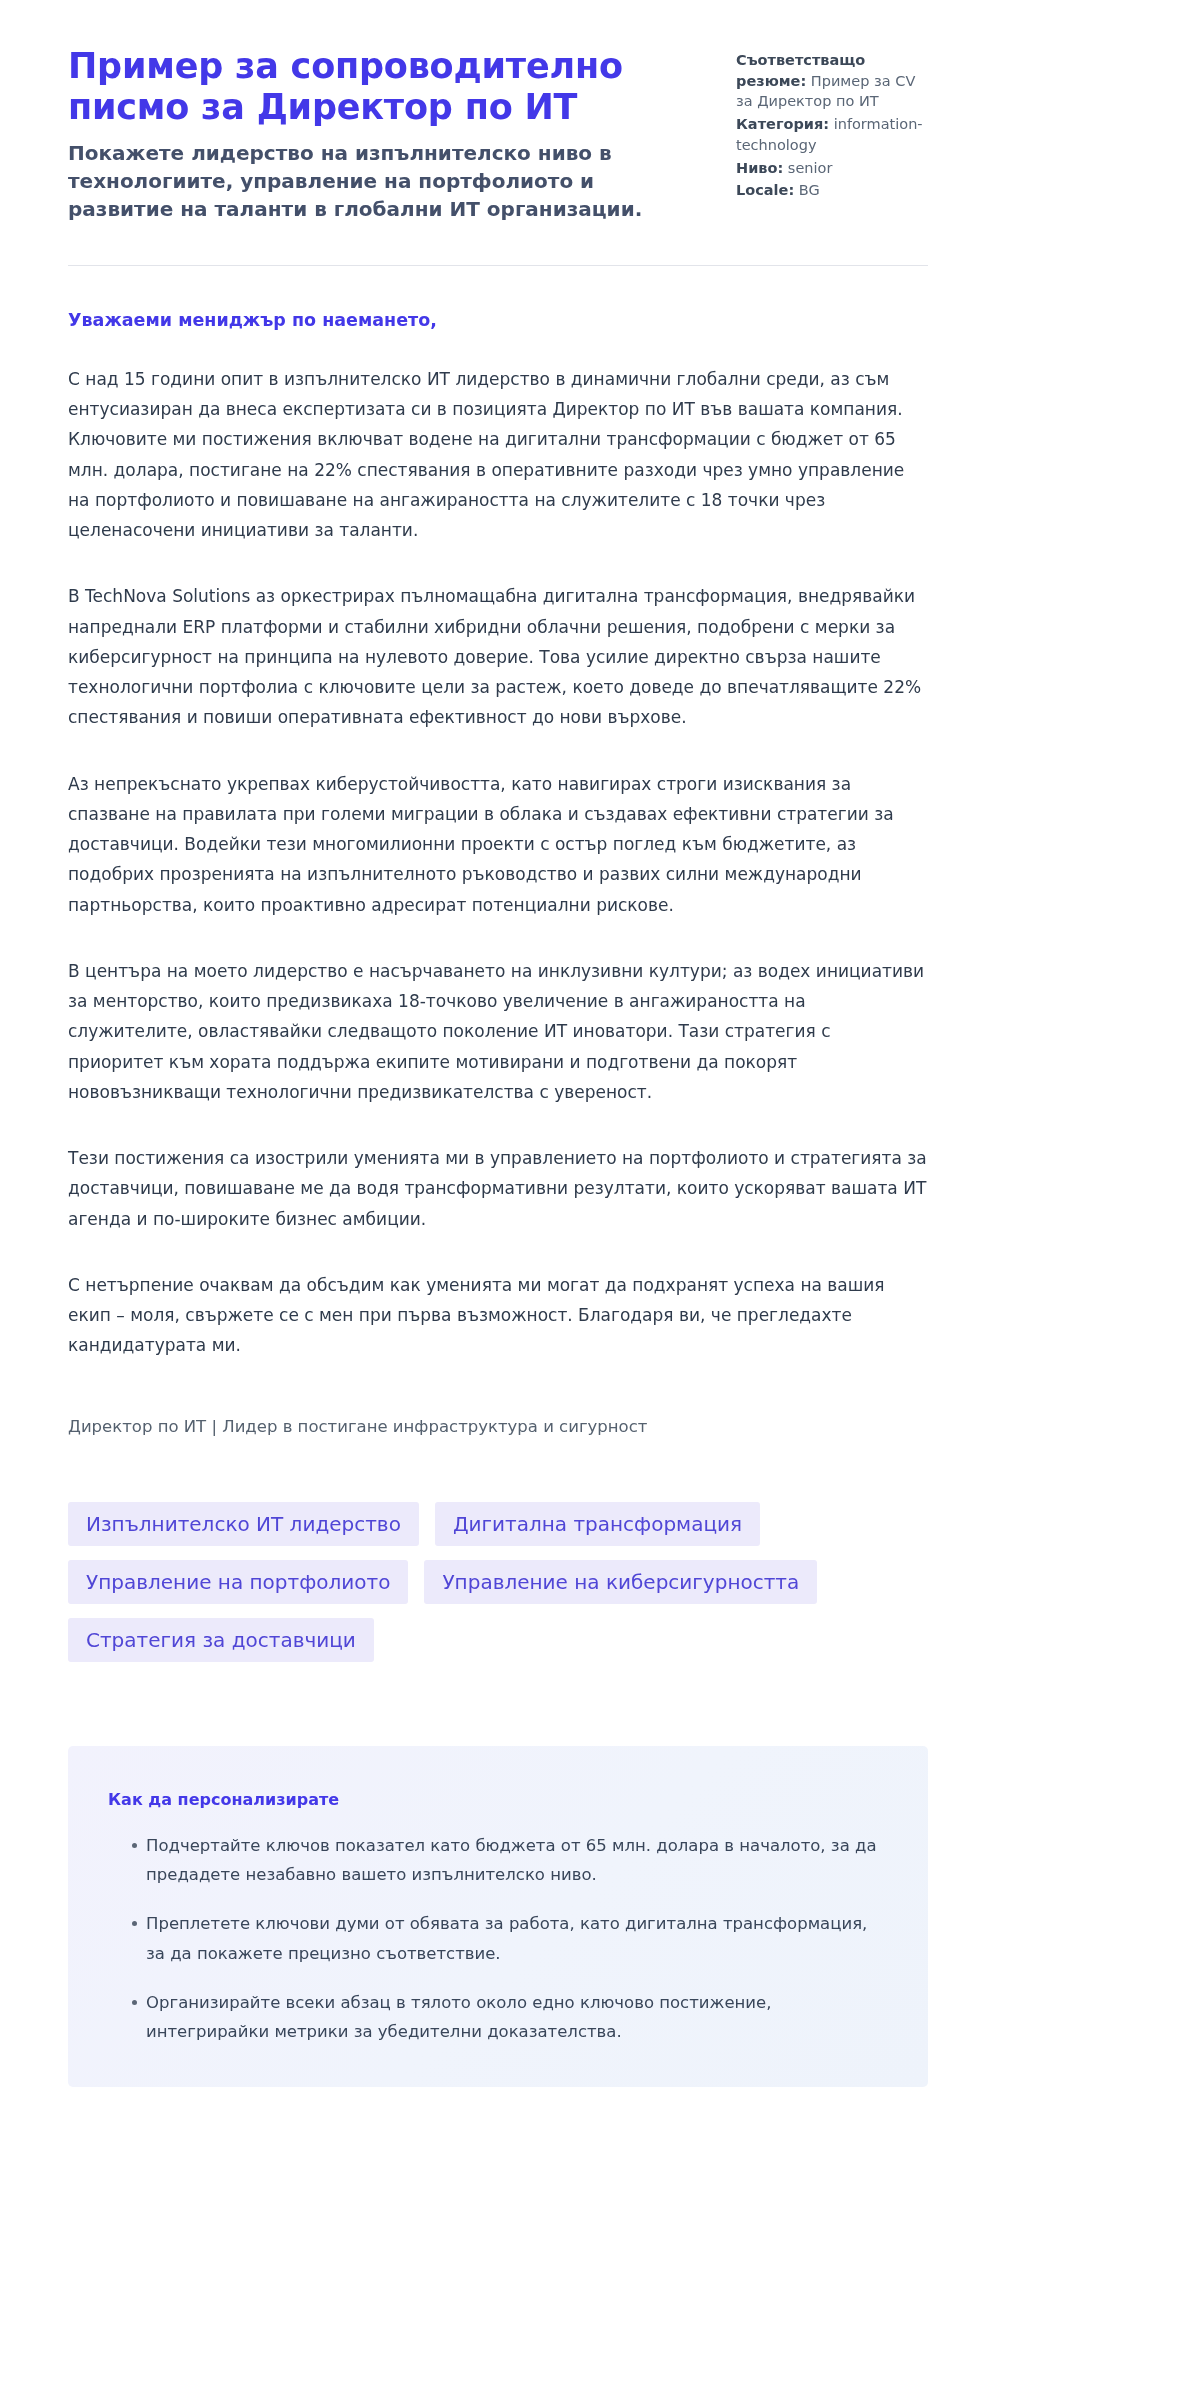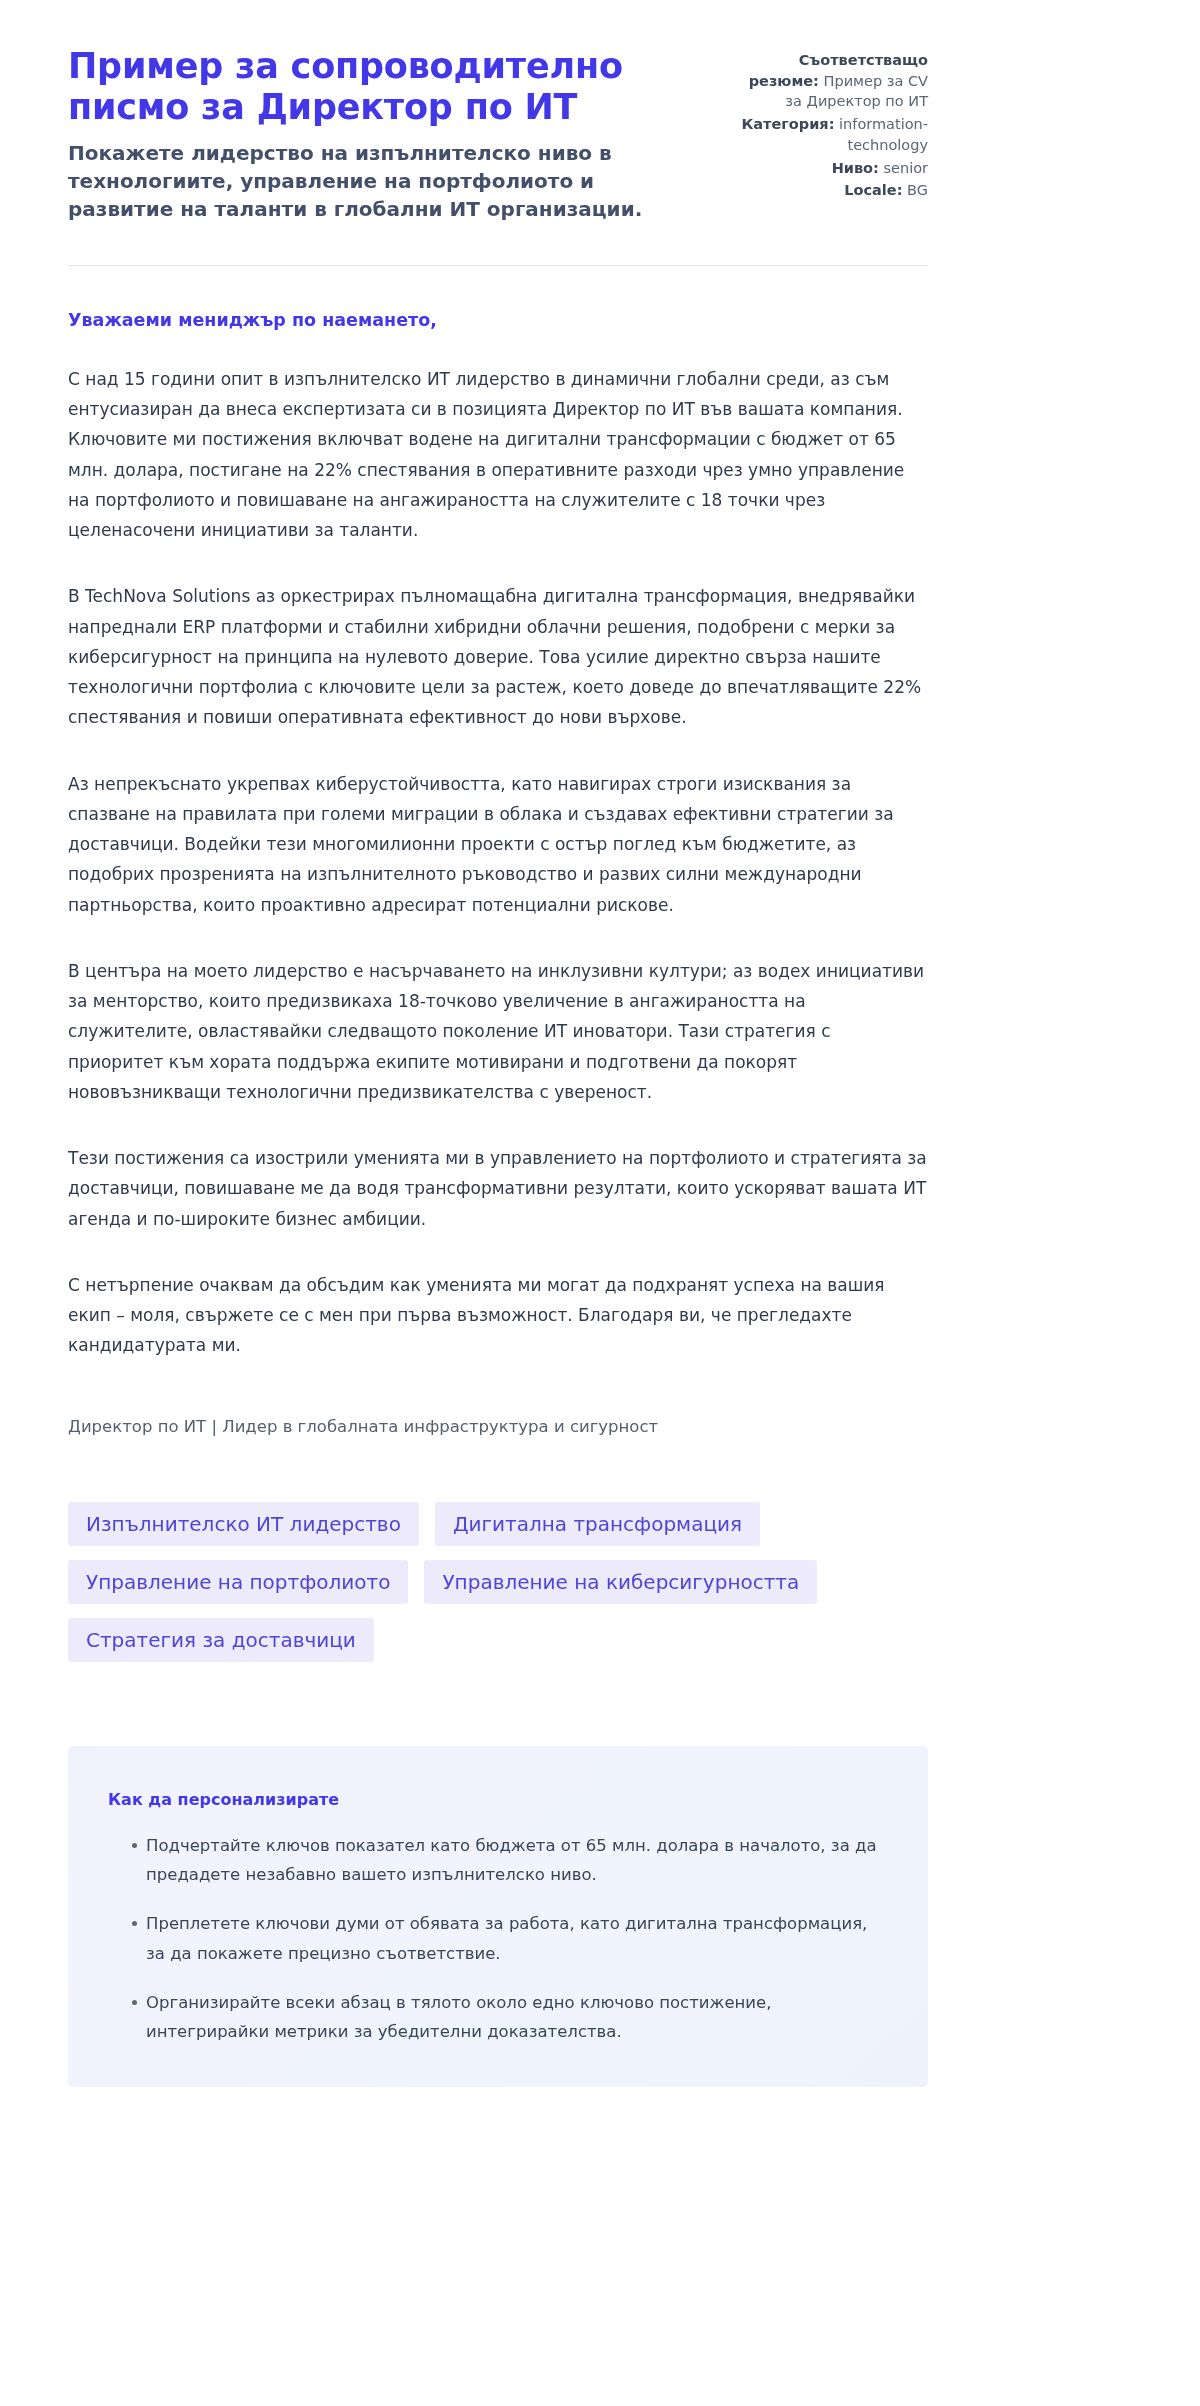--- a/index.html
+++ b/index.html
@@ -37,21 +37,21 @@
   .doc-subtitle {
     margin: 11px 0 0 0;
     font-size: 20px;
     line-height: 1.40;
     font-weight: 700;
     color: #44506a;
   }
   .meta {
     flex: 0 0 auto;
     width: 192px;
-    text-align: right;
+    text-align: left;
     font-size: 14.5px;
     line-height: 1.43;
     color: #5a6676;
     padding-top: 4px;
   }
   .meta-row { margin-bottom: 2px; }
   .meta-label { font-weight: 700; color: #3c4858; }
 
   .rule {
     height: 1px;
@@ -184,21 +184,21 @@
         <p class="para">С над 15 години опит в изпълнителско ИТ лидерство в динамични глобални среди, аз съм ентусиазиран да внеса експертизата си в позицията Директор по ИТ във вашата компания. Ключовите ми постижения включват водене на дигитални трансформации с бюджет от 65 млн. долара, постигане на 22% спестявания в оперативните разходи чрез умно управление на портфолиото и повишаване на ангажираността на служителите с 18 точки чрез целенасочени инициативи за таланти.</p>
         <p class="para">В TechNova Solutions аз оркестрирах пълномащабна дигитална трансформация, внедрявайки напреднали ERP платформи и стабилни хибридни облачни решения, подобрени с мерки за киберсигурност на принципа на нулевото доверие. Това усилие директно свърза нашите технологични портфолиа с ключовите цели за растеж, което доведе до впечатляващите 22% спестявания и повиши оперативната ефективност до нови върхове.</p>
         <p class="para">Аз непрекъснато укрепвах киберустойчивостта, като навигирах строги изисквания за спазване на правилата при големи миграции в облака и създавах ефективни стратегии за доставчици. Водейки тези многомилионни проекти с остър поглед към бюджетите, аз подобрих прозренията на изпълнителното ръководство и развих силни международни партньорства, които проактивно адресират потенциални рискове.</p>
         <p class="para">В центъра на моето лидерство е насърчаването на инклузивни култури; аз водех инициативи за менторство, които предизвикаха 18-точково увеличение в ангажираността на служителите, овластявайки следващото поколение ИТ иноватори. Тази стратегия с приоритет към хората поддържа екипите мотивирани и подготвени да покорят нововъзникващи технологични предизвикателства с увереност.</p>
         <p class="para">Тези постижения са изострили уменията ми в управлението на портфолиото и стратегията за доставчици, повишаване ме да водя трансформативни резултати, които ускоряват вашата ИТ агенда и по-широките бизнес амбиции.</p>
         <p class="para">С нетърпение очаквам да обсъдим как уменията ми могат да подхранят успеха на вашия екип – моля, свържете се с мен при първа възможност. Благодаря ви, че прегледахте кандидатурата ми.</p>
       </div>
   </section>
 
   <section class="signature">
-    <p class="sign-role">Директор по ИТ | Лидер в глобалната инфраструктура и сигурност</p>
+    <p class="sign-role">Директор по ИТ | Лидер в постигане инфраструктура и сигурност</p>
   </section>
 
   <section class="tags">
       <span class="tag">Изпълнителско ИТ лидерство</span>
       <span class="tag">Дигитална трансформация</span>
       <span class="tag">Управление на портфолиото</span>
       <span class="tag">Управление на киберсигурността</span>
       <span class="tag">Стратегия за доставчици</span>
     </section>
 

